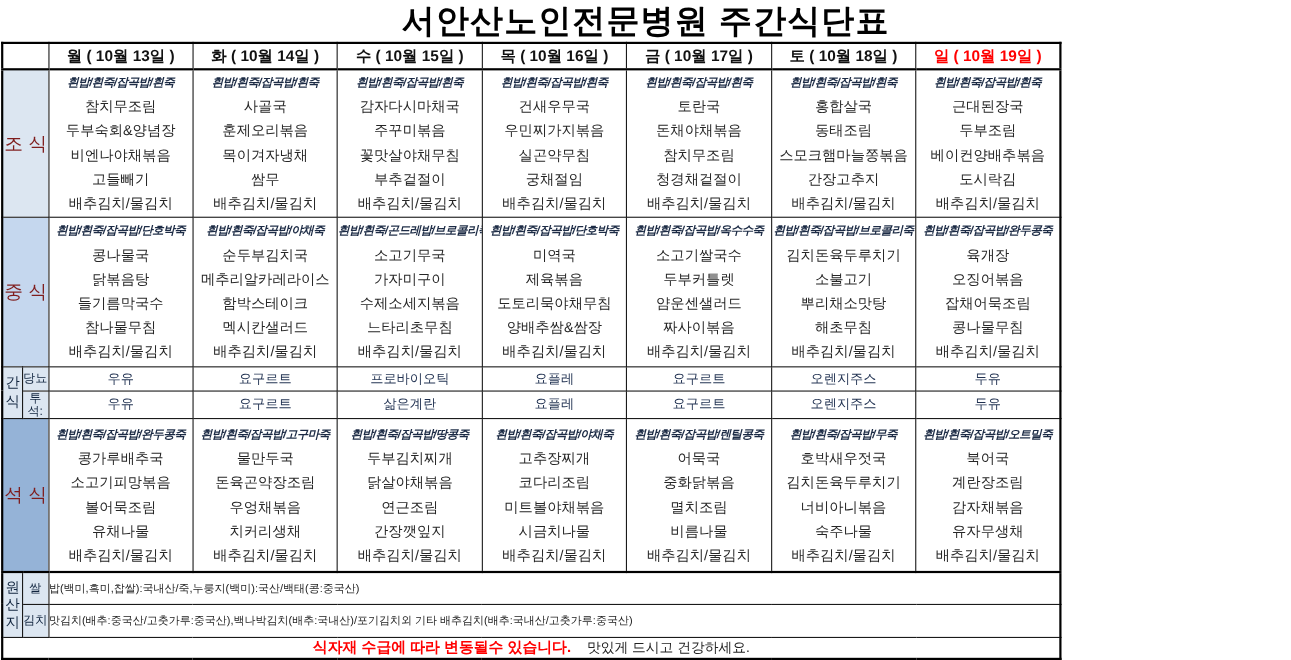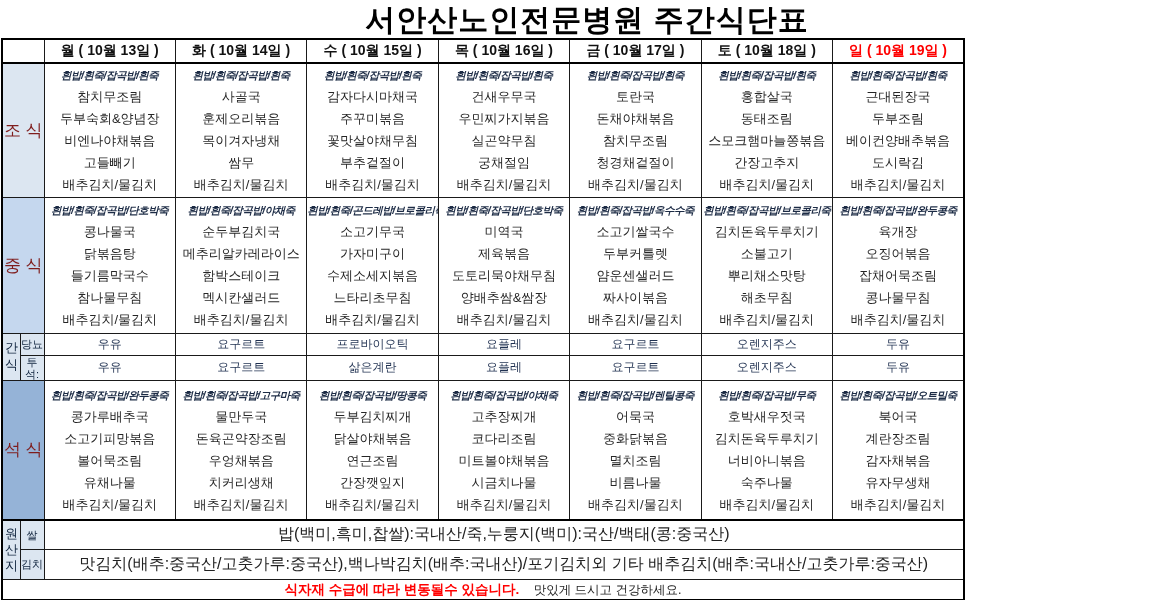--- a/index.html
+++ b/index.html
@@ -22,21 +22,21 @@
   td.bg-breakfast{background:#dce6f1;}
   td.bg-lunch{background:#c5d7ee;}
   td.bg-dinner{background:#95b3d7;}
   td.narrowlabel{background:#dce6f1;font-size:13px;line-height:1.25;word-break:break-all;
     padding:0 2px;color:#10243e;}
   td.sublabel{background:#dce6f1;font-size:11px;color:#10243e;word-break:break-all;line-height:1.1;}
   td.menu{text-align:center;vertical-align:middle;font-size:13px;color:#262626;}
   .menu-line{line-height:22px;white-space:nowrap;}
   .menu-line:first-child{font-size:10.5px;letter-spacing:-0.5px;font-weight:600;color:#1c2b45;font-style:italic;}
   td.snack{text-align:center;vertical-align:middle;font-size:12px;color:#1f3050;}
-  td.origin-text{text-align:center;vertical-align:middle;font-size:16px;color:#222;}
+  td.origin-text{vertical-align:middle;font-size:10px;color:#222;}
   tr.r-origin1 td{border-top:2px solid #000;}
   td.footer-cell{text-align:center;vertical-align:middle;border-top:1.5px solid #000;}
   .note-red{color:#ff0000;font-size:13.5px;font-weight:bold;margin-right:10px;}
   .note-black{color:#222;font-size:12.5px;}
 </style>
 </head>
 <body>
 
 <div class="page">
   <div class="title">서안산노인전문병원 주간식단표</div>

